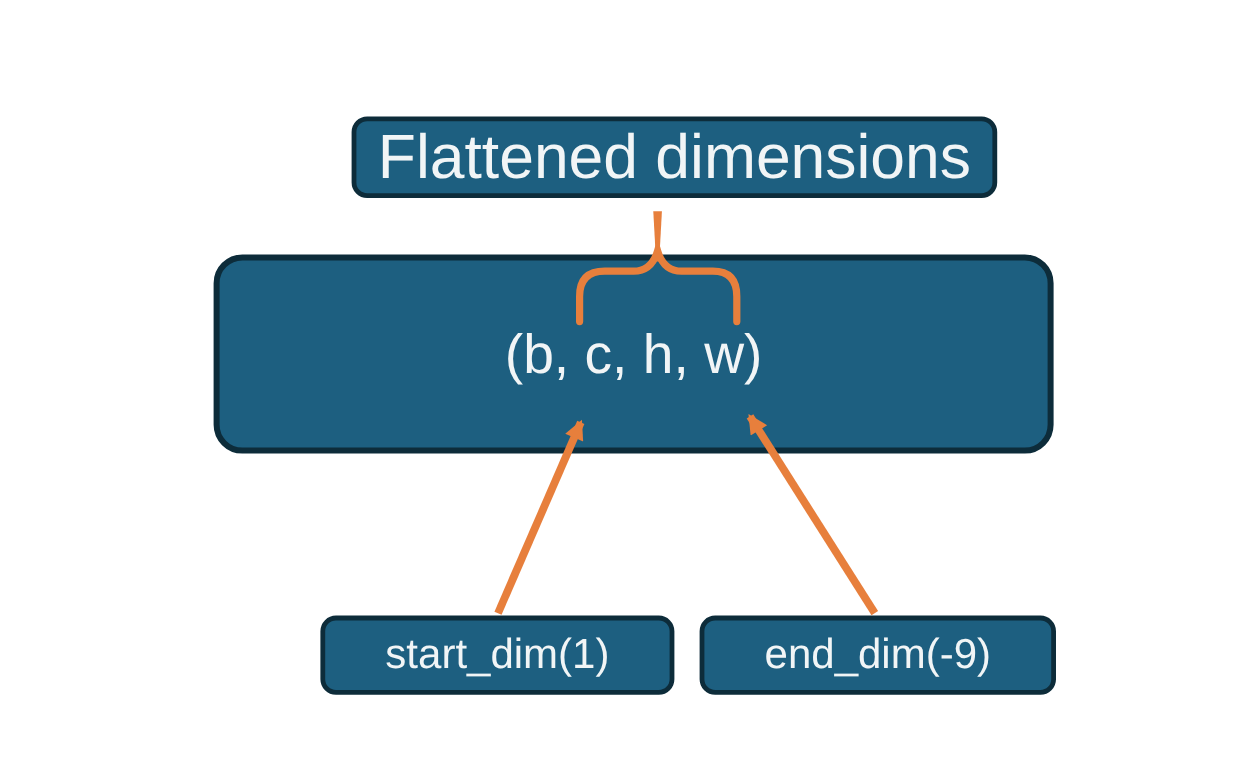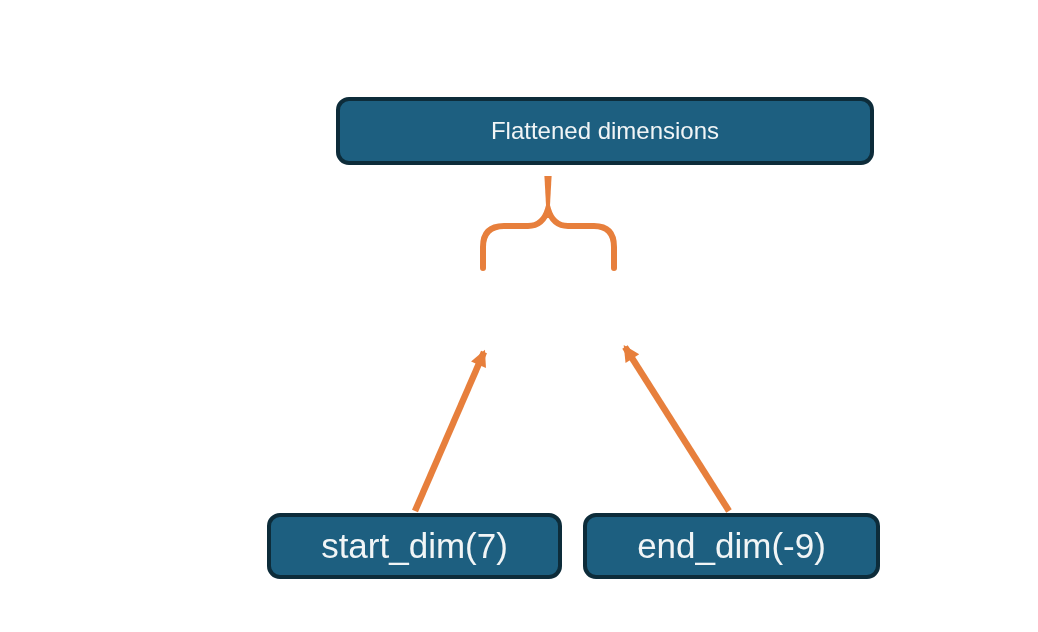--- a/index.html
+++ b/index.html
@@ -24,22 +24,21 @@
     display: flex;
     align-items: center;
     justify-content: center;
     color: #f1f5f6;
   }
   .top-box {
     left: 293px;
     top: 97px;
     width: 538px;
     height: 68px;
-    font-size: 24px;
-    margin-left: 43px;
+    font-size: 52px;
   }
   .main-box {
     left: 178px;
     top: 212px;
     width: 700px;
     height: 166px;
     border-width: 5px;
     border-radius: 24px;
     font-size: 46px;
   }
@@ -70,23 +69,26 @@
 </style>
 </head>
 <body>
 
 <div class="canvas">
 
   <div class="box top-box">
     <span>Flattened dimensions</span>
   </div>
 
+  <div class="box main-box">
+    <span>(b, c, h, w)</span>
+  </div>
 
   <div class="box small-box start-box">
-    <span>start_dim(7)</span>
+    <span>start_dim(1)</span>
   </div>
 
   <div class="box small-box end-box">
     <span>end_dim(-9)</span>
   </div>
 
   <svg class="overlay" viewBox="0 0 1038 632" xmlns="http://www.w3.org/2000/svg">
     <defs>
       <marker id="arrowhead" viewBox="0 0 10 10" refX="8.5" refY="5" markerWidth="3.1" markerHeight="2.5" orient="auto-start-reverse" markerUnits="strokeWidth">
         <path d="M 0 0 L 10 5 L 0 10 Z" fill="#e77f3c"></path>

